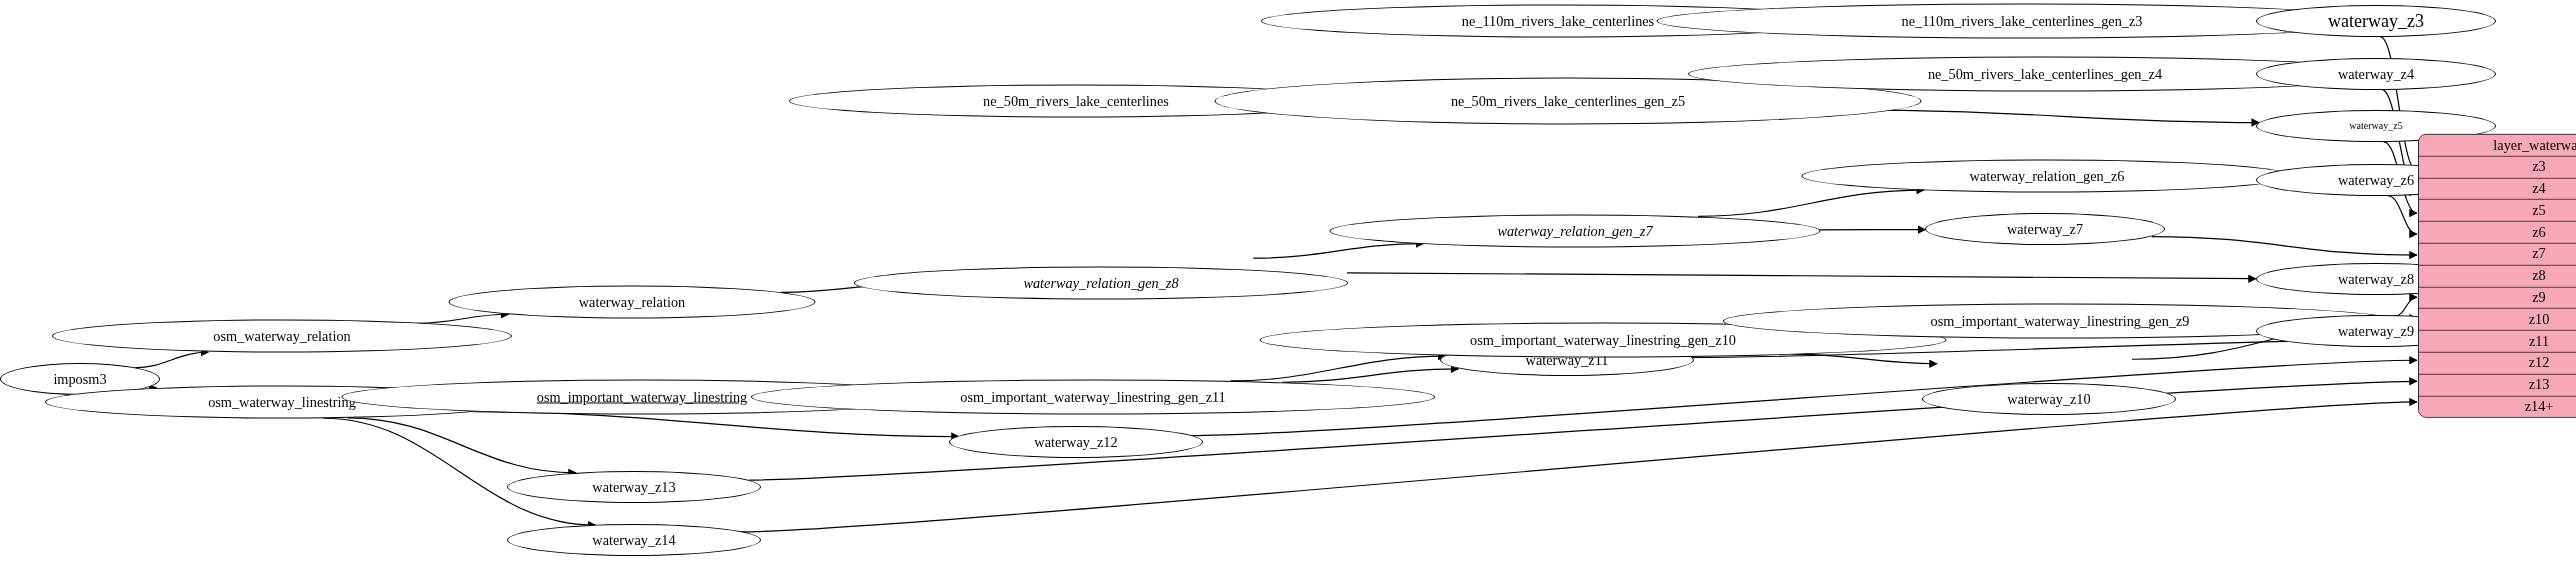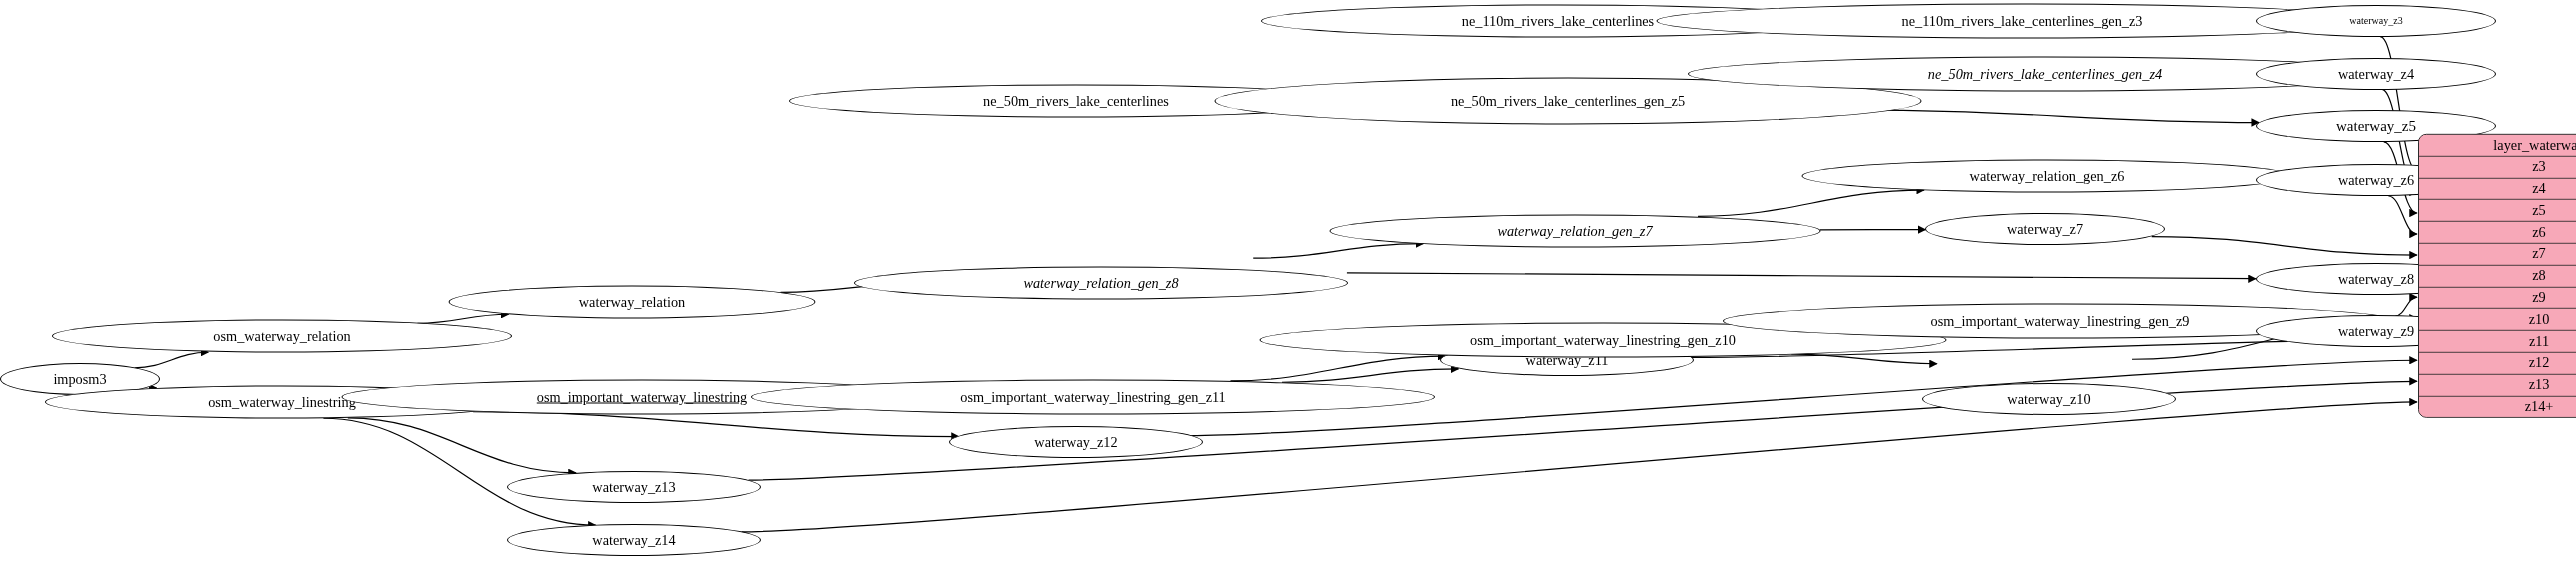--- a/index.html
+++ b/index.html
@@ -146,42 +146,42 @@
       </div>
       <div class="node" style="left: 1568px; top: 101px; width: 707px; height: 47px; font-size: 14.3px;">
         <span>ne_50m_rivers_lake_centerlines_gen_z5</span>
       </div>
       <div class="node" style="left: 1603px; top: 340px; width: 687px; height: 35px; font-size: 14.3px;">
         <span>osm_important_waterway_linestring_gen_z10</span>
       </div>
       <div class="node" style="left: 2022px; top: 21px; width: 731px; height: 35px; font-size: 14.3px;">
         <span>ne_110m_rivers_lake_centerlines_gen_z3</span>
       </div>
-      <div class="node" style="left: 2045px; top: 74px; width: 714px; height: 35px; font-size: 14.3px; font-style: italic;">
+      <div class="node" style="left: 2045px; top: 74px; width: 714px; height: 35px; font-size: 14.3px;">
         <span>ne_50m_rivers_lake_centerlines_gen_z4</span>
       </div>
       <div class="node" style="left: 2047px; top: 176px; width: 491px; height: 33px; font-size: 14.3px;">
         <span>waterway_relation_gen_z6</span>
       </div>
       <div class="node" style="left: 2060px; top: 321px; width: 674px; height: 35px; font-size: 14.3px;">
         <span>osm_important_waterway_linestring_gen_z9</span>
       </div>
       <div class="node" style="left: 2045px; top: 229px; width: 240px; height: 32px; font-size: 14.3px;">
         <span>waterway_z7</span>
       </div>
       <div class="node" style="left: 2049px; top: 371px; width: 254px; height: 32px; font-size: 14.3px; margin-top: 28px;">
         <span>waterway_z10</span>
       </div>
-      <div class="node" style="left: 2376px; top: 21px; width: 240px; height: 32px; font-size: 10px;">
+      <div class="node" style="left: 2376px; top: 21px; width: 240px; height: 32px; font-size: 18px;">
         <span>waterway_z3</span>
       </div>
       <div class="node" style="left: 2376px; top: 74px; width: 240px; height: 32px; font-size: 14.3px;">
         <span>waterway_z4</span>
       </div>
-      <div class="node" style="left: 2376px; top: 126px; width: 240px; height: 32px; font-size: 15px;">
+      <div class="node" style="left: 2376px; top: 126px; width: 240px; height: 32px; font-size: 10px;">
         <span>waterway_z5</span>
       </div>
       <div class="node" style="left: 2376px; top: 180px; width: 240px; height: 32px; font-size: 14.3px;">
         <span>waterway_z6</span>
       </div>
       <div class="node" style="left: 2376px; top: 279px; width: 240px; height: 32px; font-size: 14.3px;">
         <span>waterway_z8</span>
       </div>
       <div class="node" style="left: 2376px; top: 331px; width: 240px; height: 32px; font-size: 14.3px;">
         <span>waterway_z9</span>

